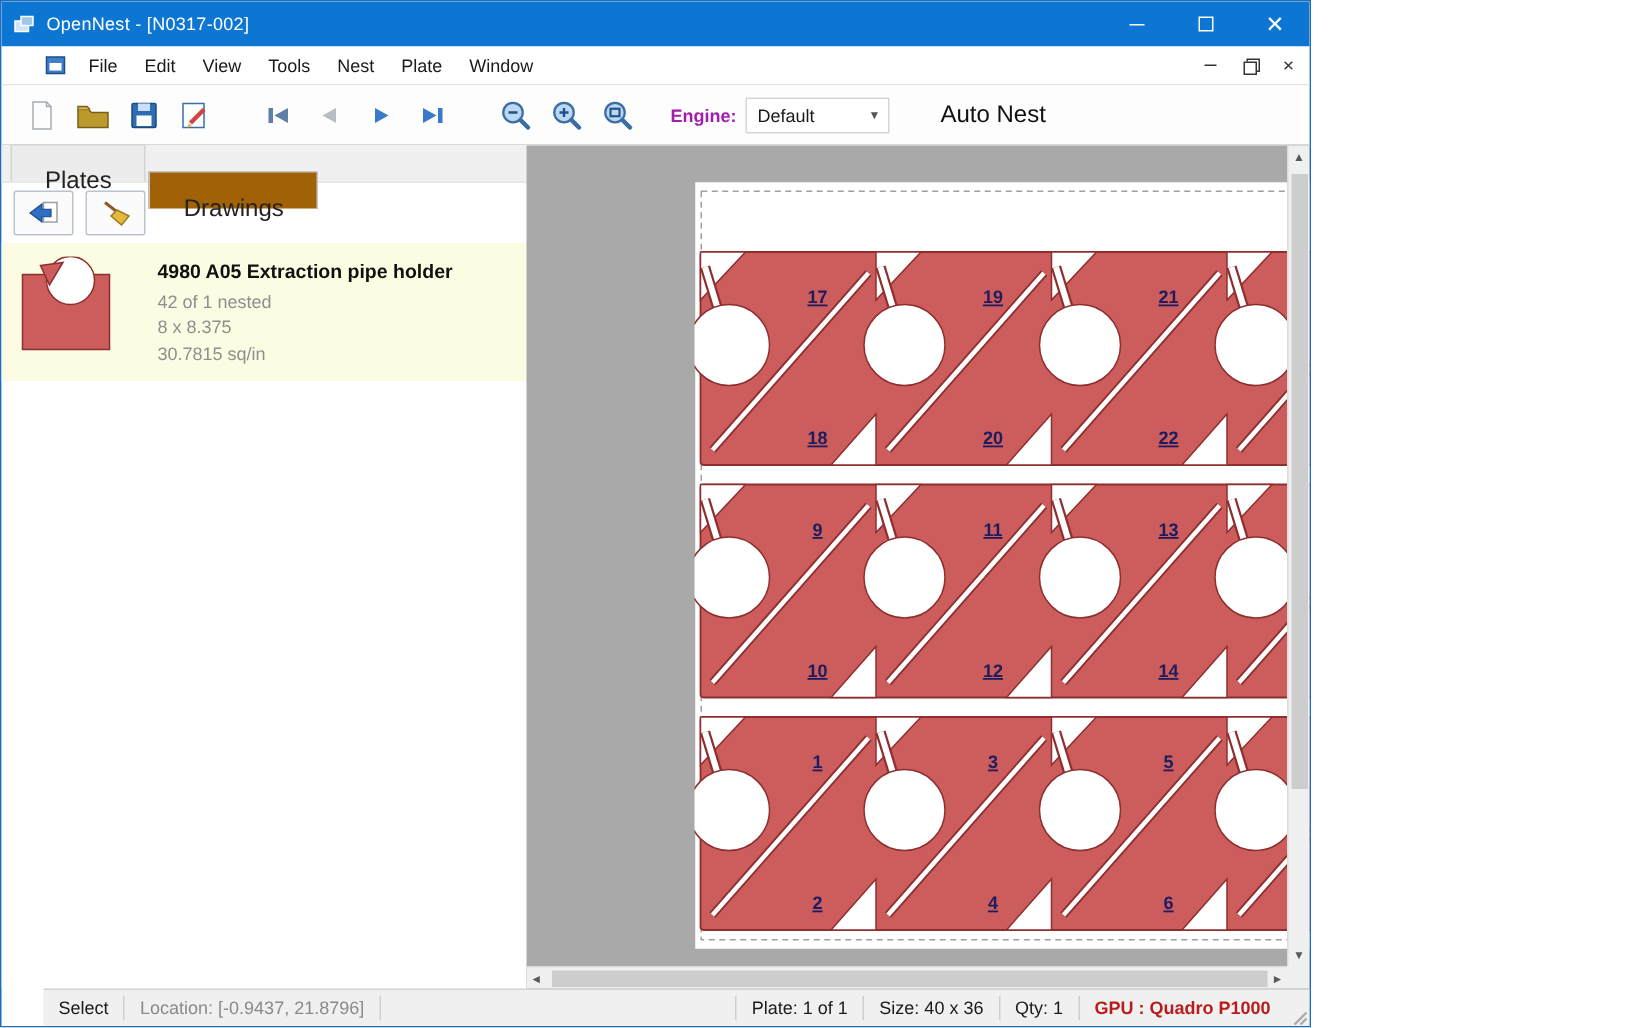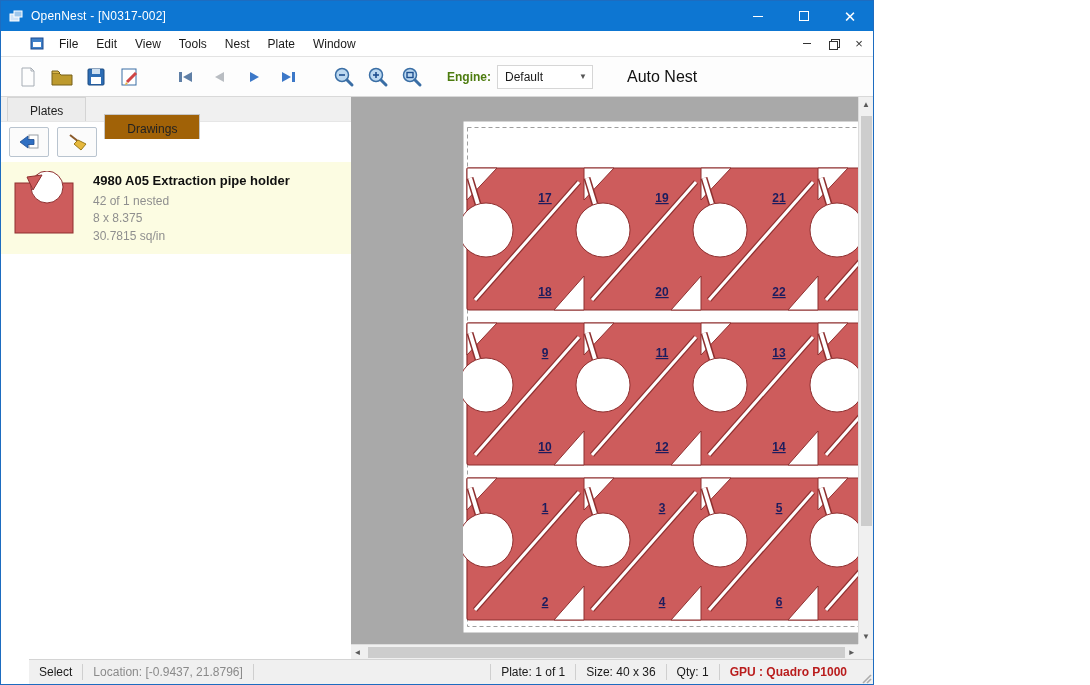--- a/index.html
+++ b/index.html
@@ -24,34 +24,34 @@
   .mdi-ctl .m-min { width:8px; height:1px; background:#333; }
   .mdi-ctl .m-restore { position:relative; width:9px; height:9px; }
   .mdi-ctl .m-restore::before { content:""; position:absolute; left:2px; top:0; width:7px; height:7px; border:1px solid #333; }
   .mdi-ctl .m-restore::after  { content:""; position:absolute; left:0; top:2px; width:7px; height:7px; border:1px solid #333; background:#fff; }
   .mdi-ctl .m-close { font-size:13px; line-height:1; }
 
   
   .toolbar { height:40px; background:#fdfdfd; border-bottom:1px solid #d9d9d9; display:flex; align-items:center; padding:0 10px; flex:0 0 auto; }
   .tool-btn { width:34px; height:32px; display:flex; align-items:center; justify-content:center; border-radius:3px; cursor:default; }
   .tool-gap { width:22px; }
-  .engine-label { font-size:12px; font-weight:bold; color:#4d7c0f; margin:0 6px 0 18px; }
+  .engine-label { font-size:12px; font-weight:bold; color:#a21caf; margin:0 6px 0 18px; }
   .combo { width:96px; height:24px; border:1px solid #d6d6d6; background:#fff; display:flex; align-items:center; font-size:12px; padding-left:7px; color:#1a1a1a; }
   .combo .arrow { margin-left:auto; padding-right:5px; font-size:8px; color:#555; }
   .autonest { font-size:16px; color:#111; margin-left:26px; padding:5px 8px; border-radius:3px; cursor:default; }
 
   
   .main { flex:1 1 auto; display:flex; min-height:0; }
   .sidebar { width:350px; background:#fff; display:flex; flex-direction:column; flex:0 0 auto; }
   .tabsrow { height:25px; background:#f0f0f0; display:flex; align-items:flex-end; padding-left:6px; border-bottom:1px solid #e6e6e6; flex:0 0 auto; }
-  .tab { height:24px; line-height:23px; padding:2px 22px; font-size:12px; color:#222; background:#ececec; border:1px solid #d4d4d4; border-bottom:none; margin-right:18px; cursor:default; }
+  .tab { height:24px; line-height:23px; padding:12px 22px; font-size:16px; color:#222; background:#ececec; border:1px solid #d4d4d4; border-bottom:none; margin-right:2px; cursor:default; }
   .tab.active { background:#a16207; height:25px; line-height:25px; position:relative; top:18px; border-color:#c6c6c6; }
   .side-toolbar { height:40px; display:flex; align-items:center; padding:0 8px; gap:8px; flex:0 0 auto; }
   .icon-btn { width:40px; height:30px; background:#fbfbfb; border:1px solid #b9c4cf; border-radius:2px; display:flex; align-items:center; justify-content:center; cursor:default; }
-  .drawing-item { background:#fcfce2; display:flex; padding:9px 10px; gap:12px; cursor:default; }
+  .drawing-item { background:#fcfce2; display:flex; padding:9px 10px; gap:24px; cursor:default; }
   .drawing-text { display:flex; flex-direction:column; padding-top:2px; }
   .drawing-title { font-size:13px; font-weight:bold; color:#101010; margin-bottom:5px; }
   .drawing-meta { font-size:12px; color:#8f8f8f; line-height:1.45; }
 
   .canvas { position:relative; flex:1 1 auto; background:#a9a9a9; overflow:hidden; }
   .plate-wrap { position:absolute; left:112px; top:24px; }
   .scroll-h { position:absolute; left:0; right:15px; bottom:0; height:15px; background:#f0f0f0; border-top:1px solid #dcdcdc; display:flex; align-items:center; }
   .scroll-v { position:absolute; top:0; bottom:15px; right:0; width:15px; background:#f0f0f0; border-left:1px solid #dcdcdc; display:flex; flex-direction:column; align-items:center; }
   .sc-arrow { color:#5a5a5a; font-size:8px; width:15px; height:15px; display:flex; align-items:center; justify-content:center; }
   .h-thumb { height:11px; width:560px; background:#cdcdcd; margin-left:4px; }

